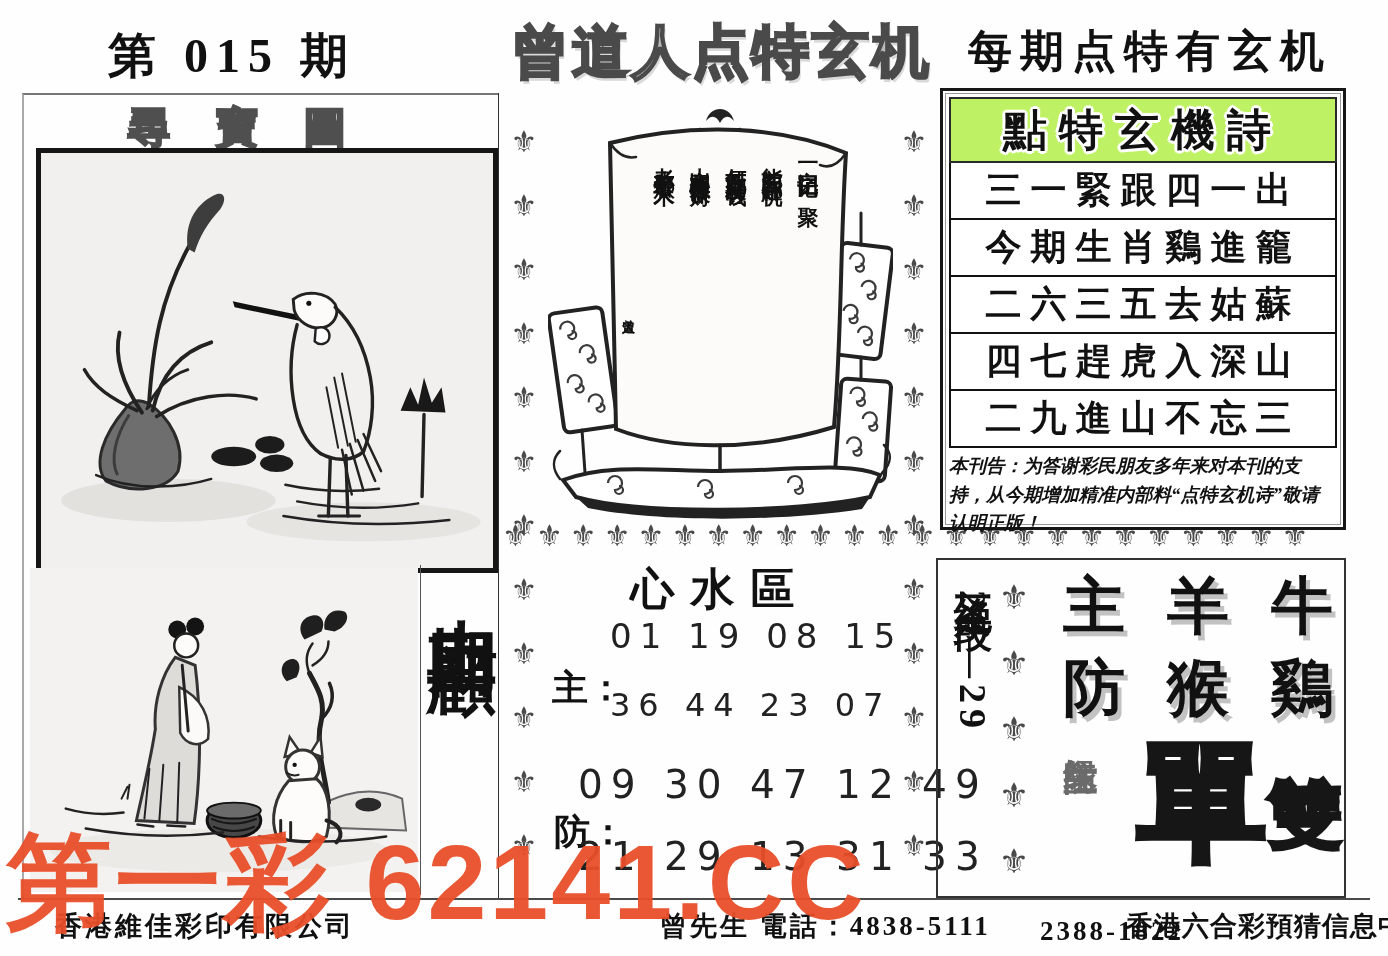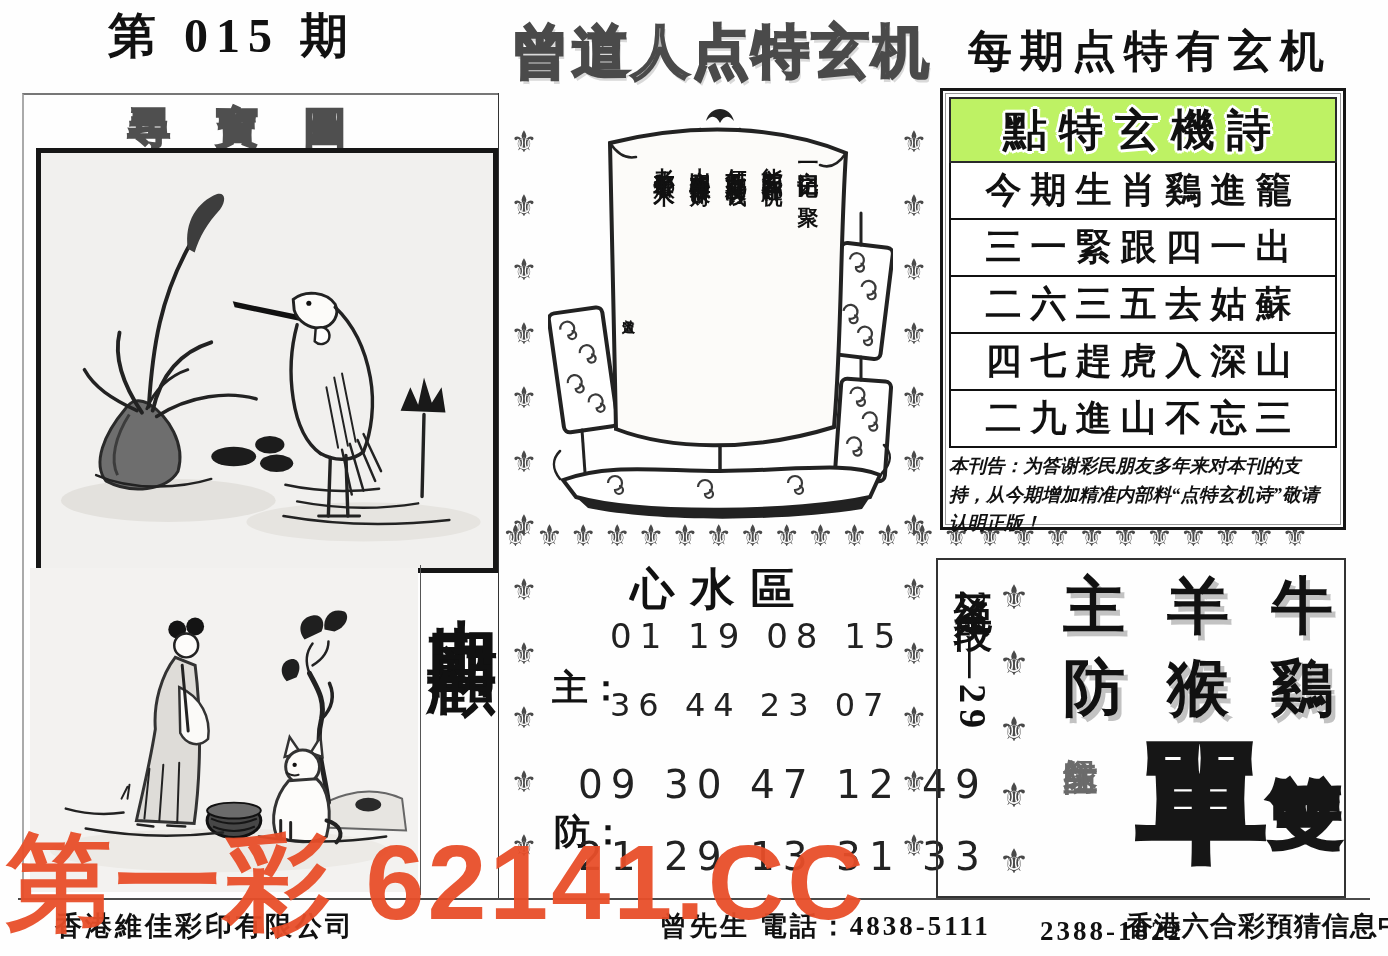--- a/index.html
+++ b/index.html
@@ -1,21 +1,21 @@
 <!DOCTYPE html>
 <html><head>
 <meta charset="utf-8">
 <style>
   html,body{margin:0;padding:0;background:#fff;}
   .page{position:relative;width:1388px;height:956px;background:#fefefe;overflow:hidden;
         font-family:"Liberation Serif",serif;color:#111;}
   .abs{position:absolute;}
 
   
-  .issue{left:108px;top:4px;font-size:48px;font-weight:700;letter-spacing:8px;}
+  .issue{left:108px;top:24px;font-size:48px;font-weight:700;letter-spacing:8px;}
   .main-title{left:512px;top:14px;font-size:57px;font-weight:900;letter-spacing:3px;
               color:#b9b9b9;-webkit-text-stroke:2.6px #4a4a4a;
               text-shadow:2px 4px 0 #d9d9d9;}
   .subtitle{left:968px;top:22px;font-size:44px;font-weight:900;letter-spacing:8px;}
 
   
   .left-col-frame{left:22px;top:93px;width:475px;height:805px;
                   border-top:2px solid #777;border-left:2px solid #aaa;}
   .treasure-title{left:90px;top:100px;width:340px;text-align:center;font-size:42px;font-weight:900;
                   letter-spacing:46px;color:#4d7c0f;-webkit-text-stroke:2.4px #4f4f4f;}
@@ -229,22 +229,22 @@
       <div>能知三四都旺机，</div>
       <div>何苦此期没有钱，</div>
       <div>山寨相聚欲谋财，</div>
       <div>老小都看欺人木。</div>
       <div class="sail-sign">曾道人</div>
     </div>
   </div>
 
   <div class="abs mystic-panel">
     <div class="mystic-header">點特玄機詩</div>
+    <div class="mystic-row">三一緊跟四一出</div>
     <div class="mystic-row">今期生肖鷄進籠</div>
-    <div class="mystic-row">三一緊跟四一出</div>
     <div class="mystic-row">二六三五去姑蘇</div>
     <div class="mystic-row">四七趕虎入深山</div>
     <div class="mystic-row">二九進山不忘三</div>
     <div class="mystic-notice">本刊告：为答谢彩民朋友多年来对本刊的支持，从今期增加精准内部料“点特玄机诗”敬请认明正版！</div>
   </div>
 
   <div class="abs hearts">
     <div class="hearts-title">心水區</div>
     <div class="abs num" style="left:62px;top:58px;font-size:34px;">01 19 08 15</div>
     <div class="abs hearts-label" style="left:4px;top:106px;">主：</div>

